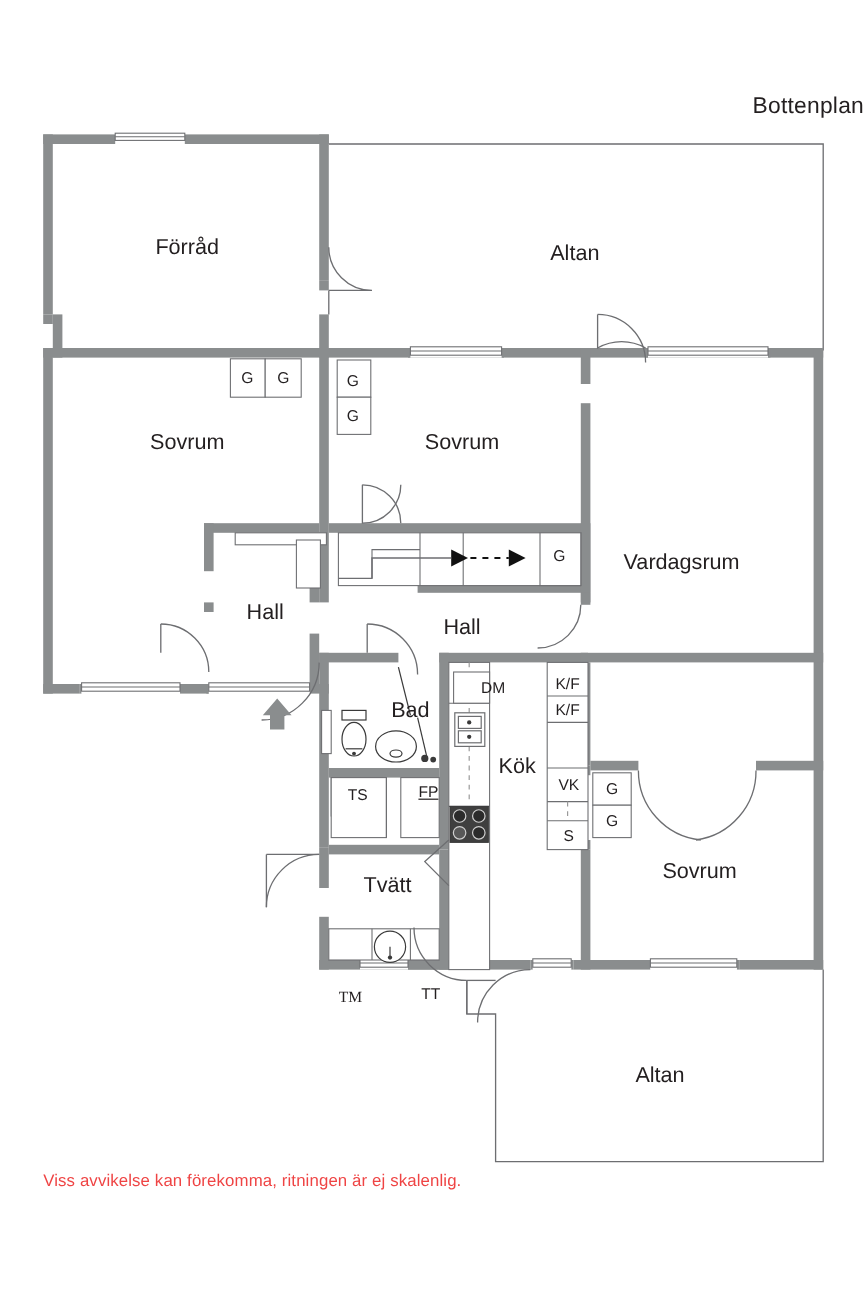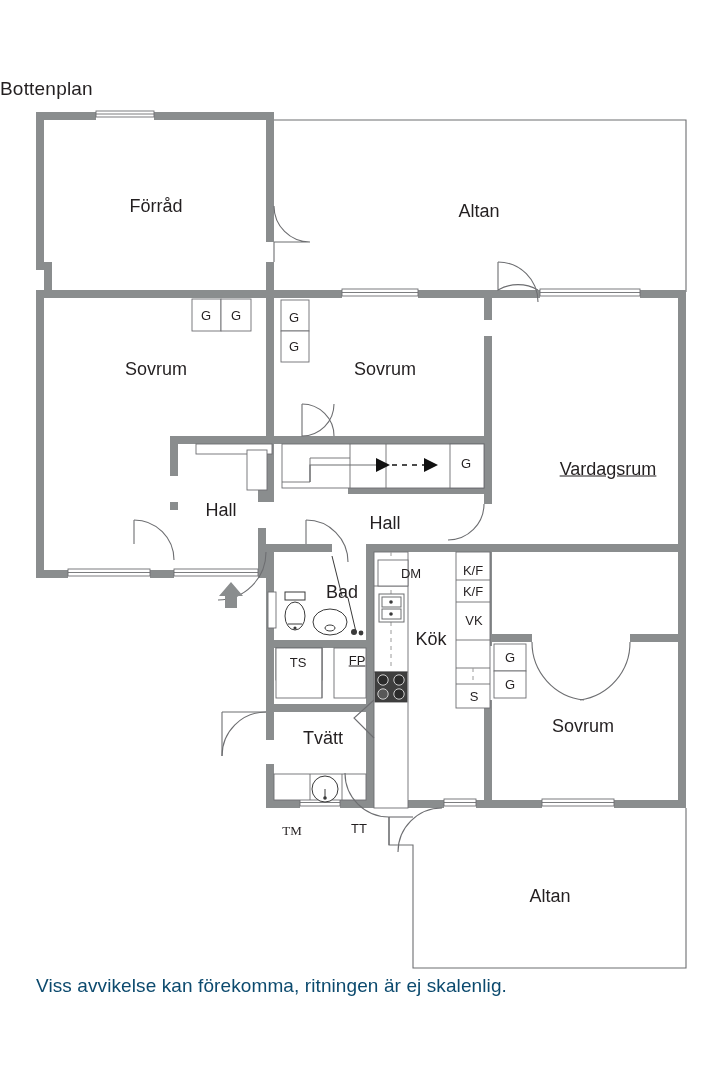--- a/index.html
+++ b/index.html
@@ -11,30 +11,30 @@
     width: 720px; height: 1080px;
     position: relative;
     font-family: "Liberation Sans", sans-serif;
     color: #231f20;
     overflow: hidden;
   }
   #plan-title {
     position: absolute;
     left: 0; top: 78px;
     width: 720px;
-    text-align: left;
+    text-align: right;
     font-size: 19px;
     letter-spacing: 0.2px;
     color: #231f20;
   }
   #plan-footer {
     position: absolute;
     left: 36px; top: 975px;
-    font-size: 19px;
-    color: #0c4a6e;
+    font-size: 14px;
+    color: #ef4444;
     letter-spacing: 0.1px;
   }
   #plan-svg {
     position: absolute;
     left: 0; top: 0;
   }
   .room-label {
     position: absolute;
     font-size: 18px;
     color: #231f20;
@@ -336,21 +336,21 @@
 
 </svg>
 
 <div id="plan-title">Bottenplan</div>
 
 <div id="room-labels">
     <div class="room-label" style="left: 156px; top: 206px;">Förråd</div>
     <div class="room-label" style="left: 479px; top: 211px;">Altan</div>
     <div class="room-label" style="left: 156px; top: 369px;">Sovrum</div>
     <div class="room-label" style="left: 385px; top: 369px;">Sovrum</div>
-    <div class="room-label" style="left: 608px; top: 469px; text-decoration: underline;">Vardagsrum</div>
+    <div class="room-label" style="left: 568px; top: 469px;">Vardagsrum</div>
     <div class="room-label" style="left: 221px; top: 510px;">Hall</div>
     <div class="room-label" style="left: 385px; top: 523px;">Hall</div>
     <div class="room-label" style="left: 330px; top: 592px; margin-left: 12px;">Bad</div>
     <div class="room-label" style="left: 431px; top: 639px;">Kök</div>
     <div class="room-label" style="left: 583px; top: 726px;">Sovrum</div>
     <div class="room-label" style="left: 323px; top: 738px;">Tvätt</div>
     <div class="room-label" style="left: 550px; top: 896px;">Altan</div>
   </div>
 <div id="closet-labels">
     <div class="box-label" style="left: 206px; top: 315px;">G</div>
@@ -360,19 +360,19 @@
     <div class="box-label" style="left: 466px; top: 463px;">G</div>
     <div class="box-label" style="left: 510px; top: 657px;">G</div>
     <div class="box-label" style="left: 510px; top: 684px;">G</div>
   </div>
 <div id="appliance-labels">
     <div class="box-label" style="left: 411px; top: 573px;">DM</div>
     <div class="box-label" style="left: 298px; top: 662px; text-align: center;">TS</div>
     <div class="box-label" style="left: 357px; top: 660px; text-decoration: underline;">FP</div>
     <div class="box-label" style="left: 473px; top: 570px;">K/F</div>
     <div class="box-label" style="left: 473px; top: 591px;">K/F</div>
-    <div class="box-label" style="left: 474px; top: 620px;">VK</div>
+    <div class="box-label" style="left: 474px; top: 654px;">VK</div>
     <div class="box-label" style="left: 474px; top: 696px;">S</div>
     <div class="box-label" style="left: 292px; top: 831px; font-family: Liberation Serif, serif;">TM</div>
     <div class="box-label" style="left: 359px; top: 828px;">TT</div>
   </div>
 
 <div id="plan-footer">Viss avvikelse kan förekomma, ritningen är ej skalenlig.</div>
 
 </body></html>

